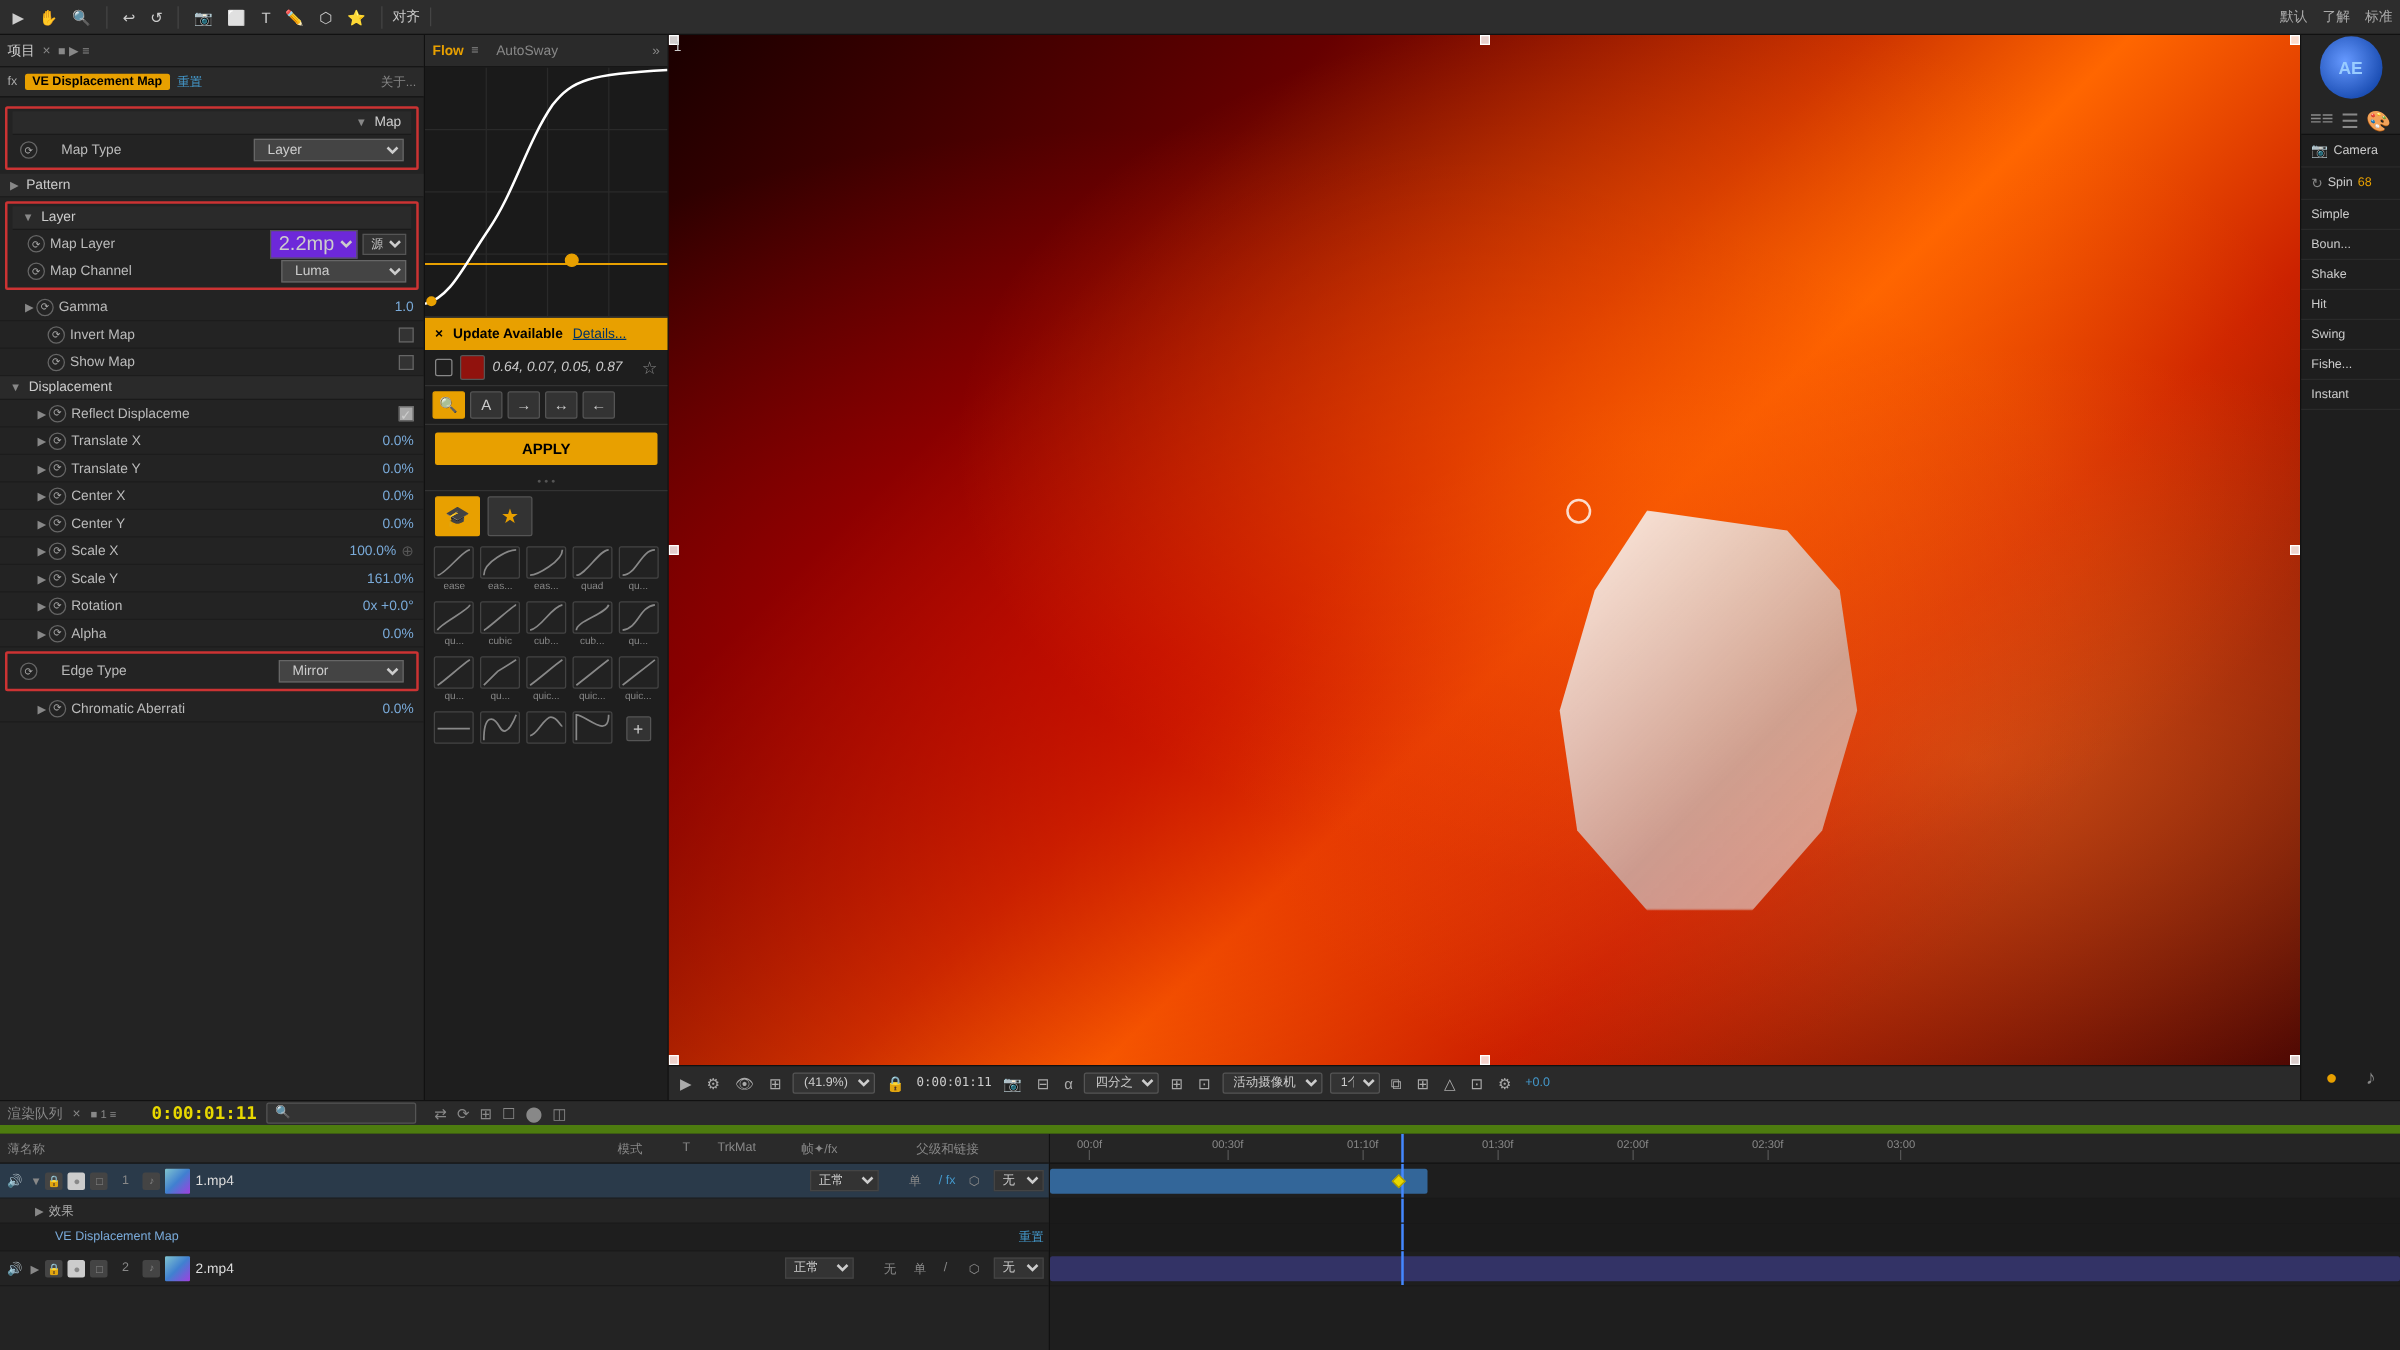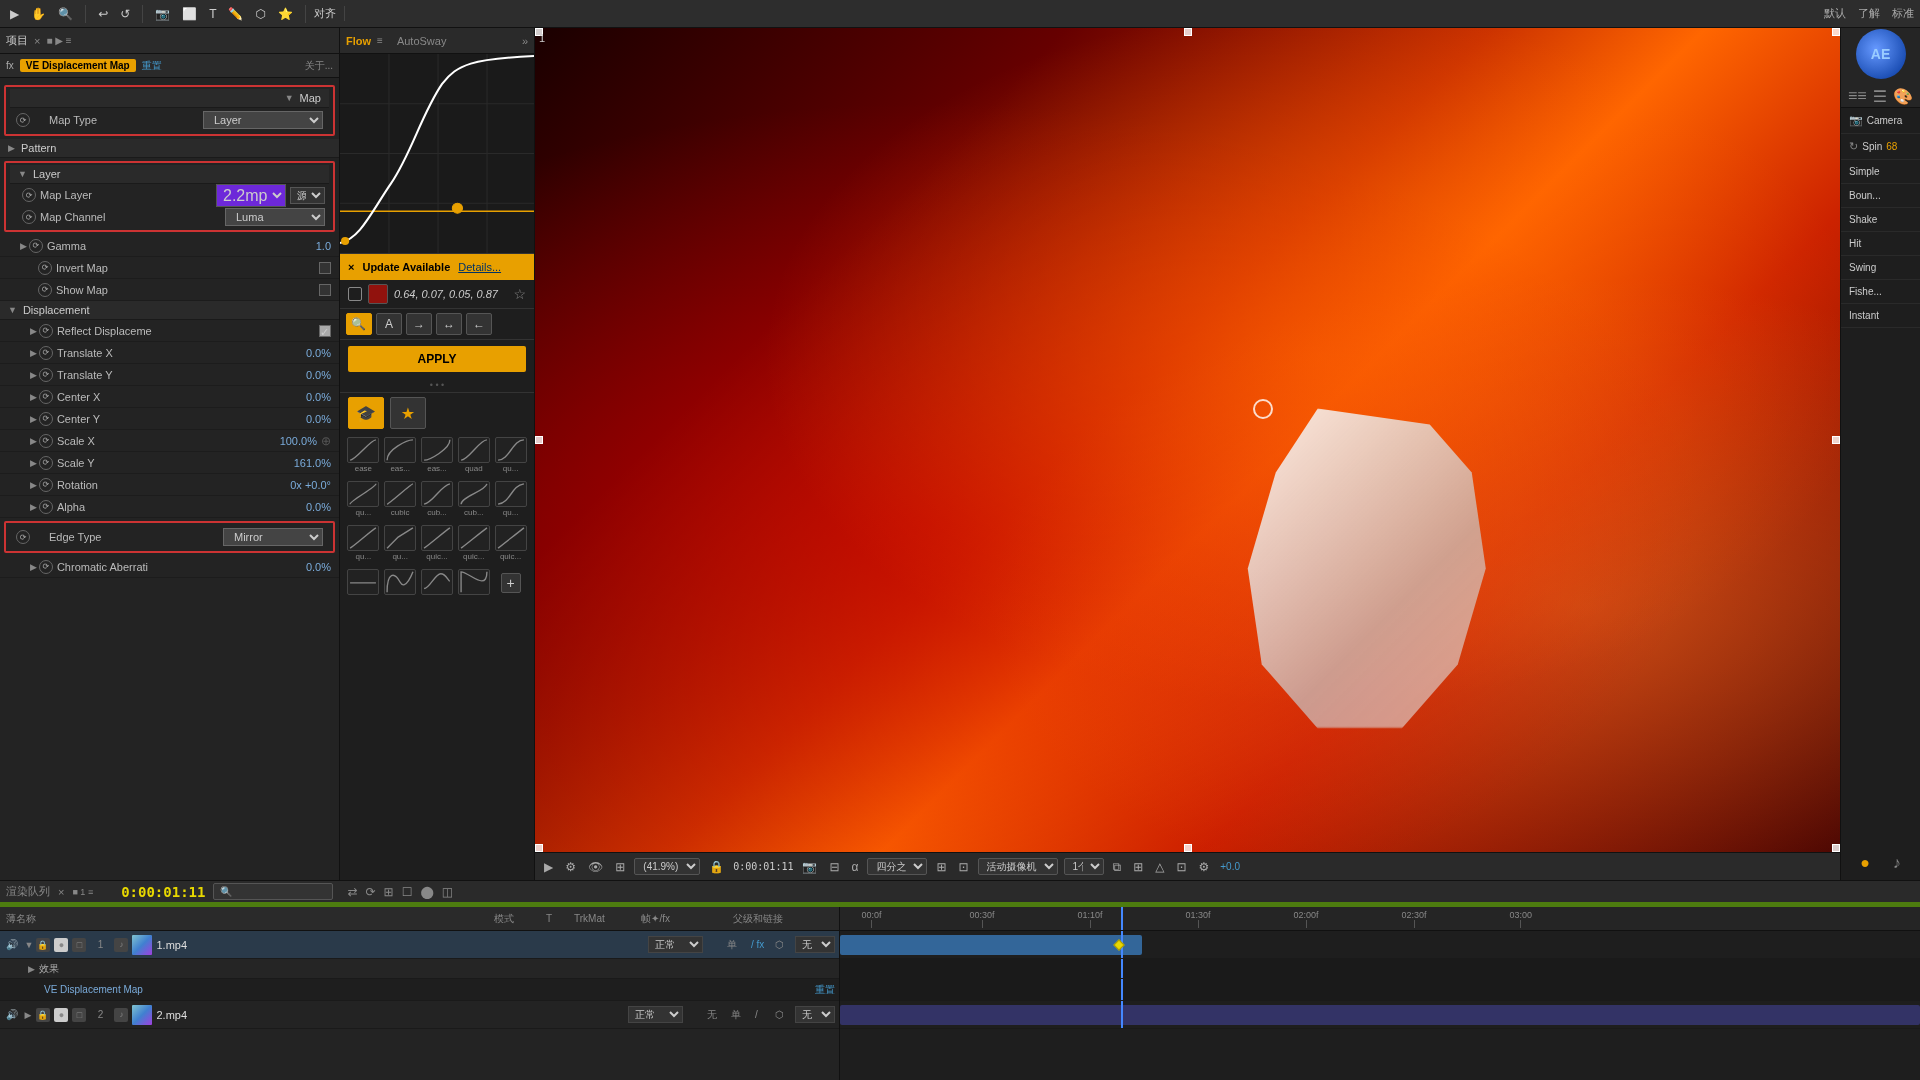--- a/index.html
+++ b/index.html
@@ -543,21 +543,21 @@
       flex-direction: column;
       flex-shrink: 0;
     }
     .timeline-header {
       background: #2a2a2a;
       height: 26px;
       display: flex;
       align-items: center;
       padding: 0 6px;
       gap: 8px;
-      border-bottom: 5px solid #4d7c0f;
+      border-bottom: 7px solid #4d7c0f;
     }
     .timeline-timecode {
       color: #e8d800;
       font-size: 14px;
       font-weight: bold;
       font-family: monospace;
     }
     .timeline-search {
       background: #333;
       border: 1px solid #555;

